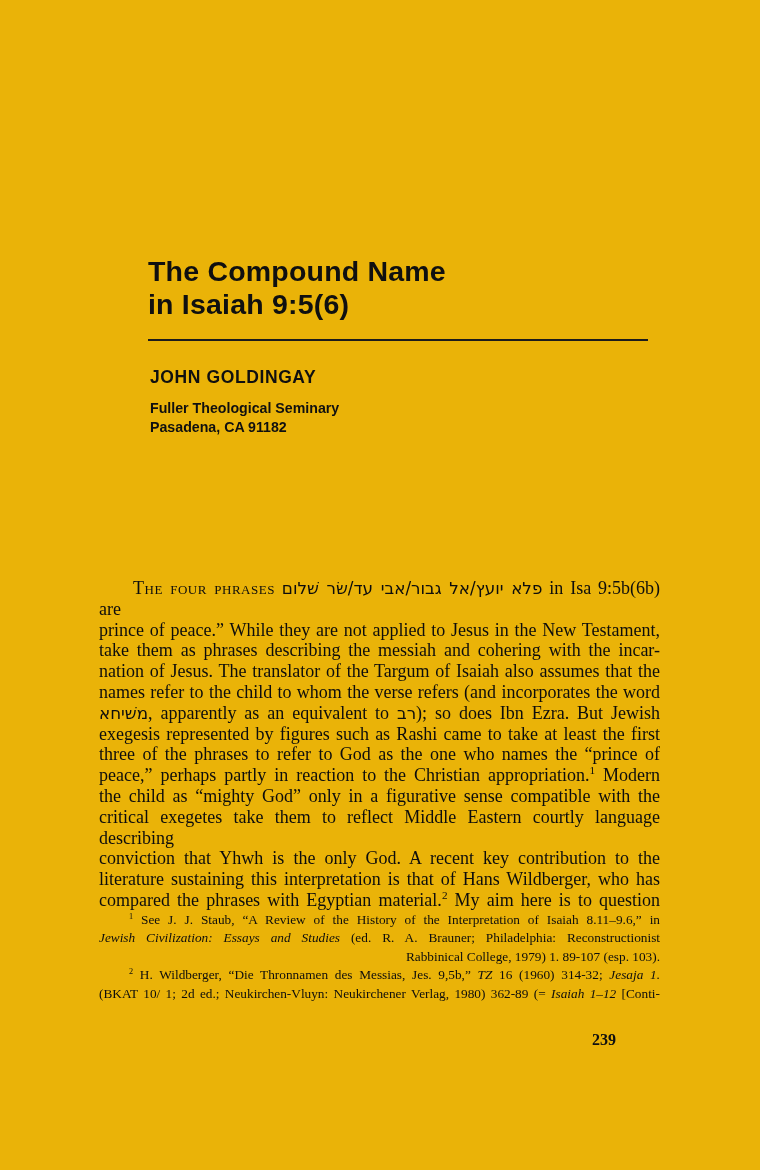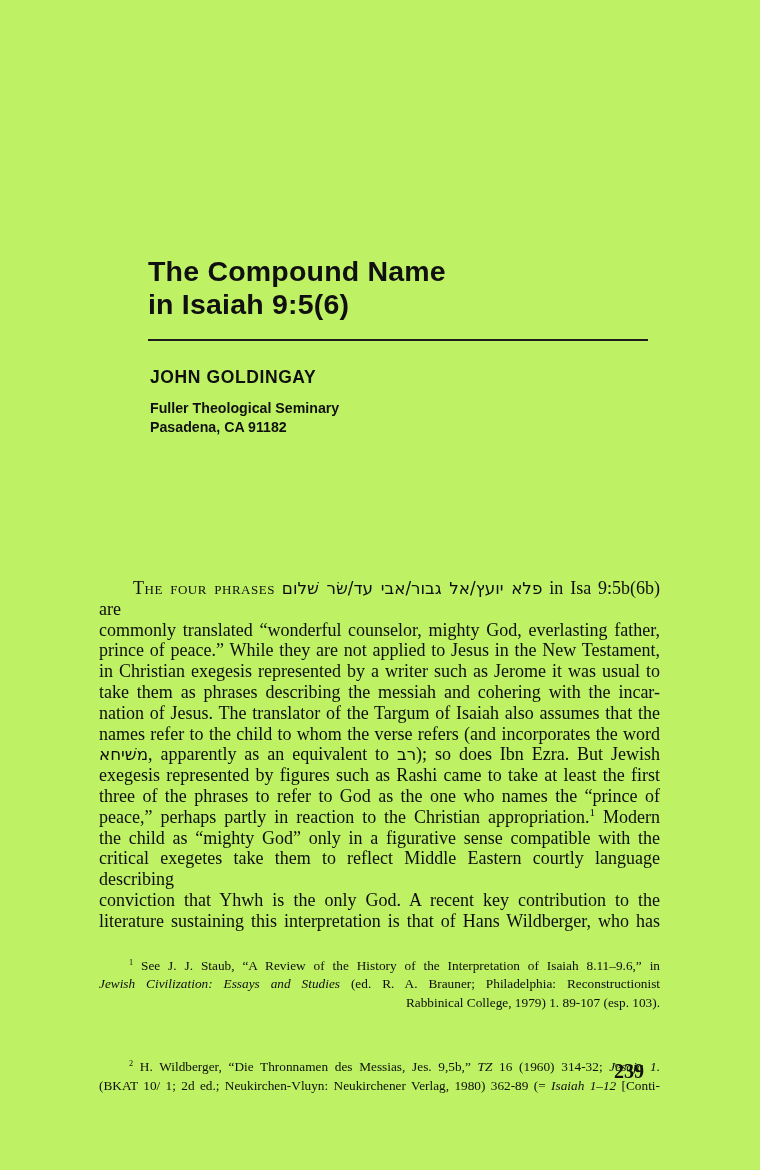--- a/index.html
+++ b/index.html
@@ -1,72 +1,71 @@
 <!DOCTYPE html>
 <html><head>
 <meta charset="utf-8">
 <style>
   html,body{margin:0;padding:0;background:#ffffff;}
-  .page{position:relative;width:760px;height:1170px;background:#bef264;color:#0d0d0d;overflow:hidden;
+  .page{position:relative;width:760px;height:1170px;background:#eab308;color:#0d0d0d;overflow:hidden;
         font-family:"Liberation Serif","DejaVu Serif",serif;text-decoration:underline;}
   .title{position:absolute;left:148px;top:255px;
          font-family:"Liberation Sans","DejaVu Sans",sans-serif;
          font-weight:bold;font-size:28.5px;line-height:33px;color:#101010;letter-spacing:0.2px;}
   .rule{position:absolute;left:148px;top:339px;width:500px;height:2px;background:#1c1c1c;}
   .author{position:absolute;left:150px;top:367px;
           font-family:"Liberation Sans","DejaVu Sans",sans-serif;
           font-weight:bold;font-size:17.5px;letter-spacing:0.6px;color:#101010;}
   .affil{position:absolute;left:150px;top:399px;
          font-family:"Liberation Sans","DejaVu Sans",sans-serif;
          font-weight:bold;font-size:14.2px;line-height:18.5px;color:#101010;}
   .body-text{position:absolute;left:99px;top:578px;width:561px;
              font-size:18px;line-height:20.8px;}
   .footnotes{position:absolute;left:99px;top:911px;width:561px;
              font-size:13.3px;line-height:18.4px;}
   .line{text-align:justify;text-align-last:justify;white-space:normal;}
   .line.nojust{text-align:right;text-align-last:auto;}
   .body-text .line.ind{text-indent:34px;}
-  .footnotes .line.ind{text-indent:30px;margin-top:46px;}
+  .footnotes .line.ind{text-indent:30px;}
   .sc{font-variant:small-caps;letter-spacing:0.5px;}
   .he{font-family:"DejaVu Sans","DejaVu Serif",sans-serif;font-size:0.93em;unicode-bidi:isolate;}
   .sup{font-size:0.62em;vertical-align:super;line-height:0;}
   .it{font-style:italic;}
-  .pageno{position:absolute;left:592px;top:1060px;
-          font-size:20px;font-weight:bold;color:#101010;margin-left:22px;}
+  .pageno{position:absolute;left:592px;top:1031px;
+          font-size:16px;font-weight:bold;color:#101010;}
 </style>
 </head>
 <body>
 
 <div class="page">
   <div class="title">
     <div>The Compound Name</div>
     <div>in Isaiah 9:5(6)</div>
   </div>
   <div class="rule"></div>
   <div class="author">JOHN GOLDINGAY</div>
   <div class="affil">
     <div>Fuller Theological Seminary</div>
     <div>Pasadena, CA 91182</div>
   </div>
   <div class="body-text" id="body-text">
       <div class="line ind"><span class="sc">The four phrases</span><span> </span><span class="he" dir="rtl">פלא יועץ/אל גבור/אבי עד/שׂר שׁלום</span><span> in Isa 9:5b(6b) are</span></div>
-      <div class="line"><span>commonly translated “wonderful counselor, mighty God, everlasting father,</span></div>
       <div class="line"><span>prince of peace.” While they are not applied to Jesus in the New Testament,</span></div>
-      <div class="line"><span>in Christian exegesis represented by a writer such as Jerome it was usual to</span></div>
       <div class="line"><span>take them as phrases describing the messiah and cohering with the incar-</span></div>
       <div class="line"><span>nation of Jesus. The translator of the Targum of Isaiah also assumes that the</span></div>
       <div class="line"><span>names refer to the child to whom the verse refers (and incorporates the word</span></div>
       <div class="line"><span class="he" dir="rtl">משׁיחא</span><span>, apparently as an equivalent to </span><span class="he" dir="rtl">רב</span><span>); so does Ibn Ezra. But Jewish</span></div>
       <div class="line"><span>exegesis represented by figures such as Rashi came to take at least the first</span></div>
       <div class="line"><span>three of the phrases to refer to God as the one who names the “prince of</span></div>
       <div class="line"><span>peace,” perhaps partly in reaction to the Christian appropriation.</span><span class="sup">1</span><span> Modern</span></div>
       <div class="line"><span>the child as “mighty God” only in a figurative sense compatible with the</span></div>
       <div class="line"><span>critical exegetes take them to reflect Middle Eastern courtly language describing</span></div>
       <div class="line"><span>conviction that Yhwh is the only God. A recent key contribution to the</span></div>
       <div class="line"><span>literature sustaining this interpretation is that of Hans Wildberger, who has</span></div>
+      <div class="line"><span>compared the phrases with Egyptian material.</span><span class="sup">2</span><span> My aim here is to question</span></div>
     </div>
   <div class="footnotes" id="footnotes">
       <div class="line ind"><span class="sup">1</span><span> See J. J. Staub, “A Review of the History of the Interpretation of Isaiah 8.11–9.6,” in</span></div>
       <div class="line"><span class="it">Jewish Civilization: Essays and Studies</span><span> (ed. R. A. Brauner; Philadelphia: Reconstructionist</span></div>
       <div class="line nojust"><span>Rabbinical College, 1979) 1. 89-107 (esp. 103).</span></div>
       <div class="line ind"><span class="sup">2</span><span> H. Wildberger, “Die Thronnamen des Messias, Jes. 9,5b,” </span><span class="it">TZ</span><span> 16 (1960) 314-32; </span><span class="it">Jesaja 1.</span></div>
       <div class="line"><span>(BKAT 10/ 1; 2d ed.; Neukirchen-Vluyn: Neukirchener Verlag, 1980) 362-89 (= </span><span class="it">Isaiah 1–12</span><span> [Conti-</span></div>
     </div>
   <div class="pageno">239</div>
 </div>

